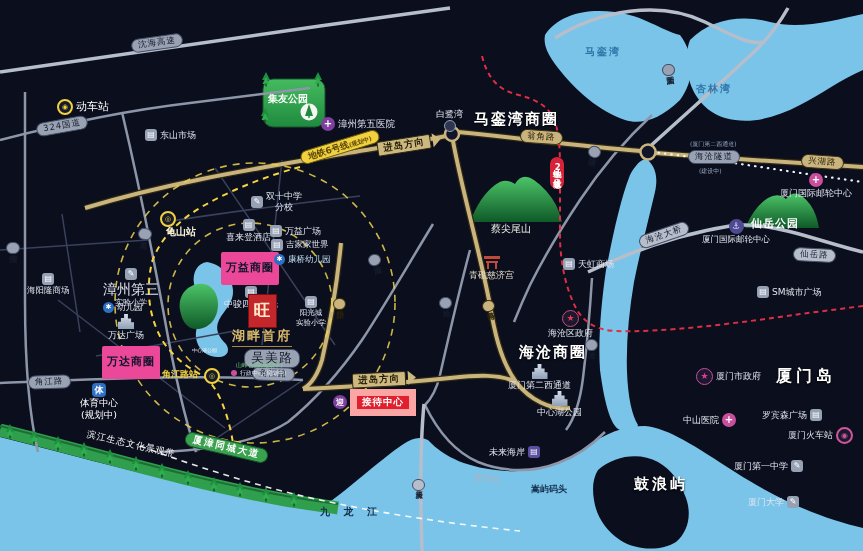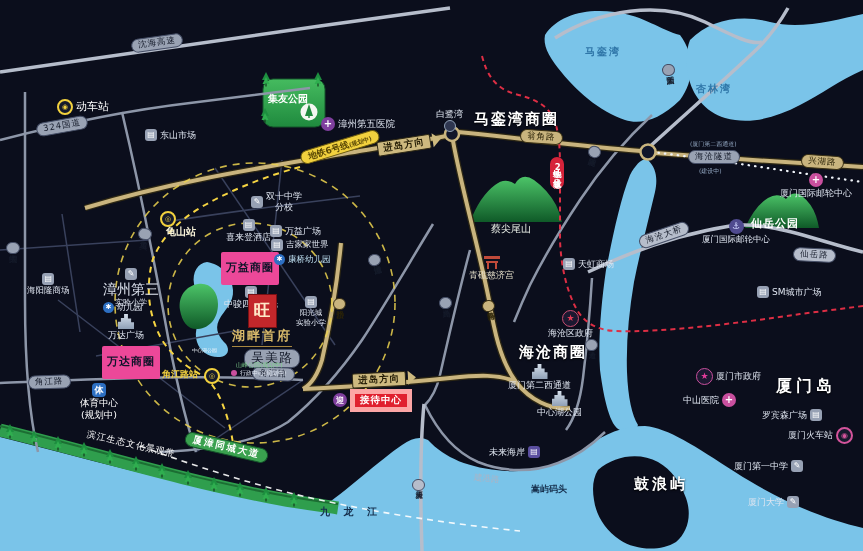--- a/index.html
+++ b/index.html
@@ -20,21 +20,21 @@
   .metro6{background:#f2d13e;color:#5c4a06;border-radius:9px;font-weight:bold;font-size:9px;
           padding:1px 7px;border:1px solid #6b5a10;}
   .metro2{background:#d6233a;color:#fff;border-radius:8px;font-size:8.5px;font-weight:bold;}
   .greenb{background:#3aa14f;color:#fff;border:1px solid #14542a;border-radius:9px;
           font-size:9.5px;font-weight:bold;padding:1px 7px;letter-spacing:2px;}
   .dir{background:#cdb97f;color:#241d06;font-weight:bold;font-size:9.5px;padding:1px 5px;
        border:1px solid #2e2814;border-radius:2px;letter-spacing:1px;}
   .tri{width:0;height:0;border-left:8px solid #cdb97f;border-top:7px solid transparent;
        border-bottom:7px solid transparent;margin-left:-1px;}
   .redbox{background:#e0202f;color:#fff;font-weight:bold;font-size:9.5px;padding:1px 5px;
-          border:5px solid #fca5a5;letter-spacing:1px;}
+          border:7px solid #fca5a5;letter-spacing:1px;}
   .ic{display:inline-flex;align-items:center;justify-content:center;flex:none;}
   .shop{width:12px;height:12px;border-radius:3px;background:#97a1b4;color:#fff;font-size:8px;}
   .purple{background:#5b4fa0;}
   .hosp{width:14px;height:14px;border-radius:50%;background:#7f3f9e;color:#fff;
         font-size:10px;font-weight:bold;}
   .pinkh{background:#c94f9e;}
   .gov{width:15px;height:15px;border-radius:50%;background:#1c1830;border:1.5px solid #c94f72;
        color:#e23b55;font-size:9px;}
   .msta{width:12px;height:12px;border-radius:50%;background:#151a2c;border:2px solid #f2d13e;
         color:#f2d13e;font-size:7px;font-weight:bold;}
@@ -275,21 +275,21 @@
       <span class="whitebox">万益商圈</span>
     </div>
 <div class="poi" style="left:102px;top:346px">
       <span class="whitebox">万达商圈</span>
     </div>
 <div class="poi big" style="left:519px;top:344px">海沧商圈</div>
 
 <div class="poi waterlbl" style="left:585px;top:46px">马銮湾</div>
 <div class="poi waterlbl" style="left:696px;top:83px">杏林湾</div>
 <div class="poi darkwater" style="left:320px;top:506px;font-size:10px;letter-spacing:5px">九 龙 江</div>
-<div class="poi huge" style="left:776px;top:377px">厦门岛</div>
+<div class="poi huge" style="left:776px;top:367px">厦门岛</div>
 <div class="poi big" style="left:634px;top:476px;letter-spacing:3px">鼓浪屿</div>
 <div class="poi darkwater" style="left:531px;top:484px">嵩屿码头</div>
 
 <div class="poi" style="left:268px;top:93px;color:#fff;font-weight:bold;font-size:10px">集友公园</div>
 <div class="poi" style="left:751px;top:218px;color:#fff;font-weight:bold;font-size:11px;letter-spacing:1px">仙岳公园</div>
 <div class="poi" style="left:491px;top:223px;color:#eef3ea;font-size:10px">蔡尖尾山</div>
 <div class="poi" style="left:192px;top:348px;font-size:5px;color:#f0f6fb">中心湖公园</div>
 
 <div class="poi" style="left:57px;top:99px">
       <span class="ic msta">◉</span>
@@ -406,21 +406,21 @@
       <span style="font-size:8.5px">厦门国际邮轮中心</span>
     </div>
 <div class="poi" style="left:757px;top:286px">
       <span class="ic shop">▤</span>
       <span>SM城市广场</span>
     </div>
 <div class="poi" style="left:696px;top:368px">
       <span class="ic gov" style="border-color:#c94f9e;color:#e23b9a">★</span>
       <span>厦门市政府</span>
     </div>
-<div class="poi" style="left:683px;top:393px">
+<div class="poi" style="left:683px;top:413px">
       <span>中山医院</span>
       <span class="ic hosp pinkh">+</span>
     </div>
 <div class="poi" style="left:762px;top:409px">
       <span>罗宾森广场</span>
       <span class="ic shop">▤</span>
     </div>
 <div class="poi" style="left:788px;top:427px">
       <span>厦门火车站</span>
       <span class="ic msta pksta">◉</span>

